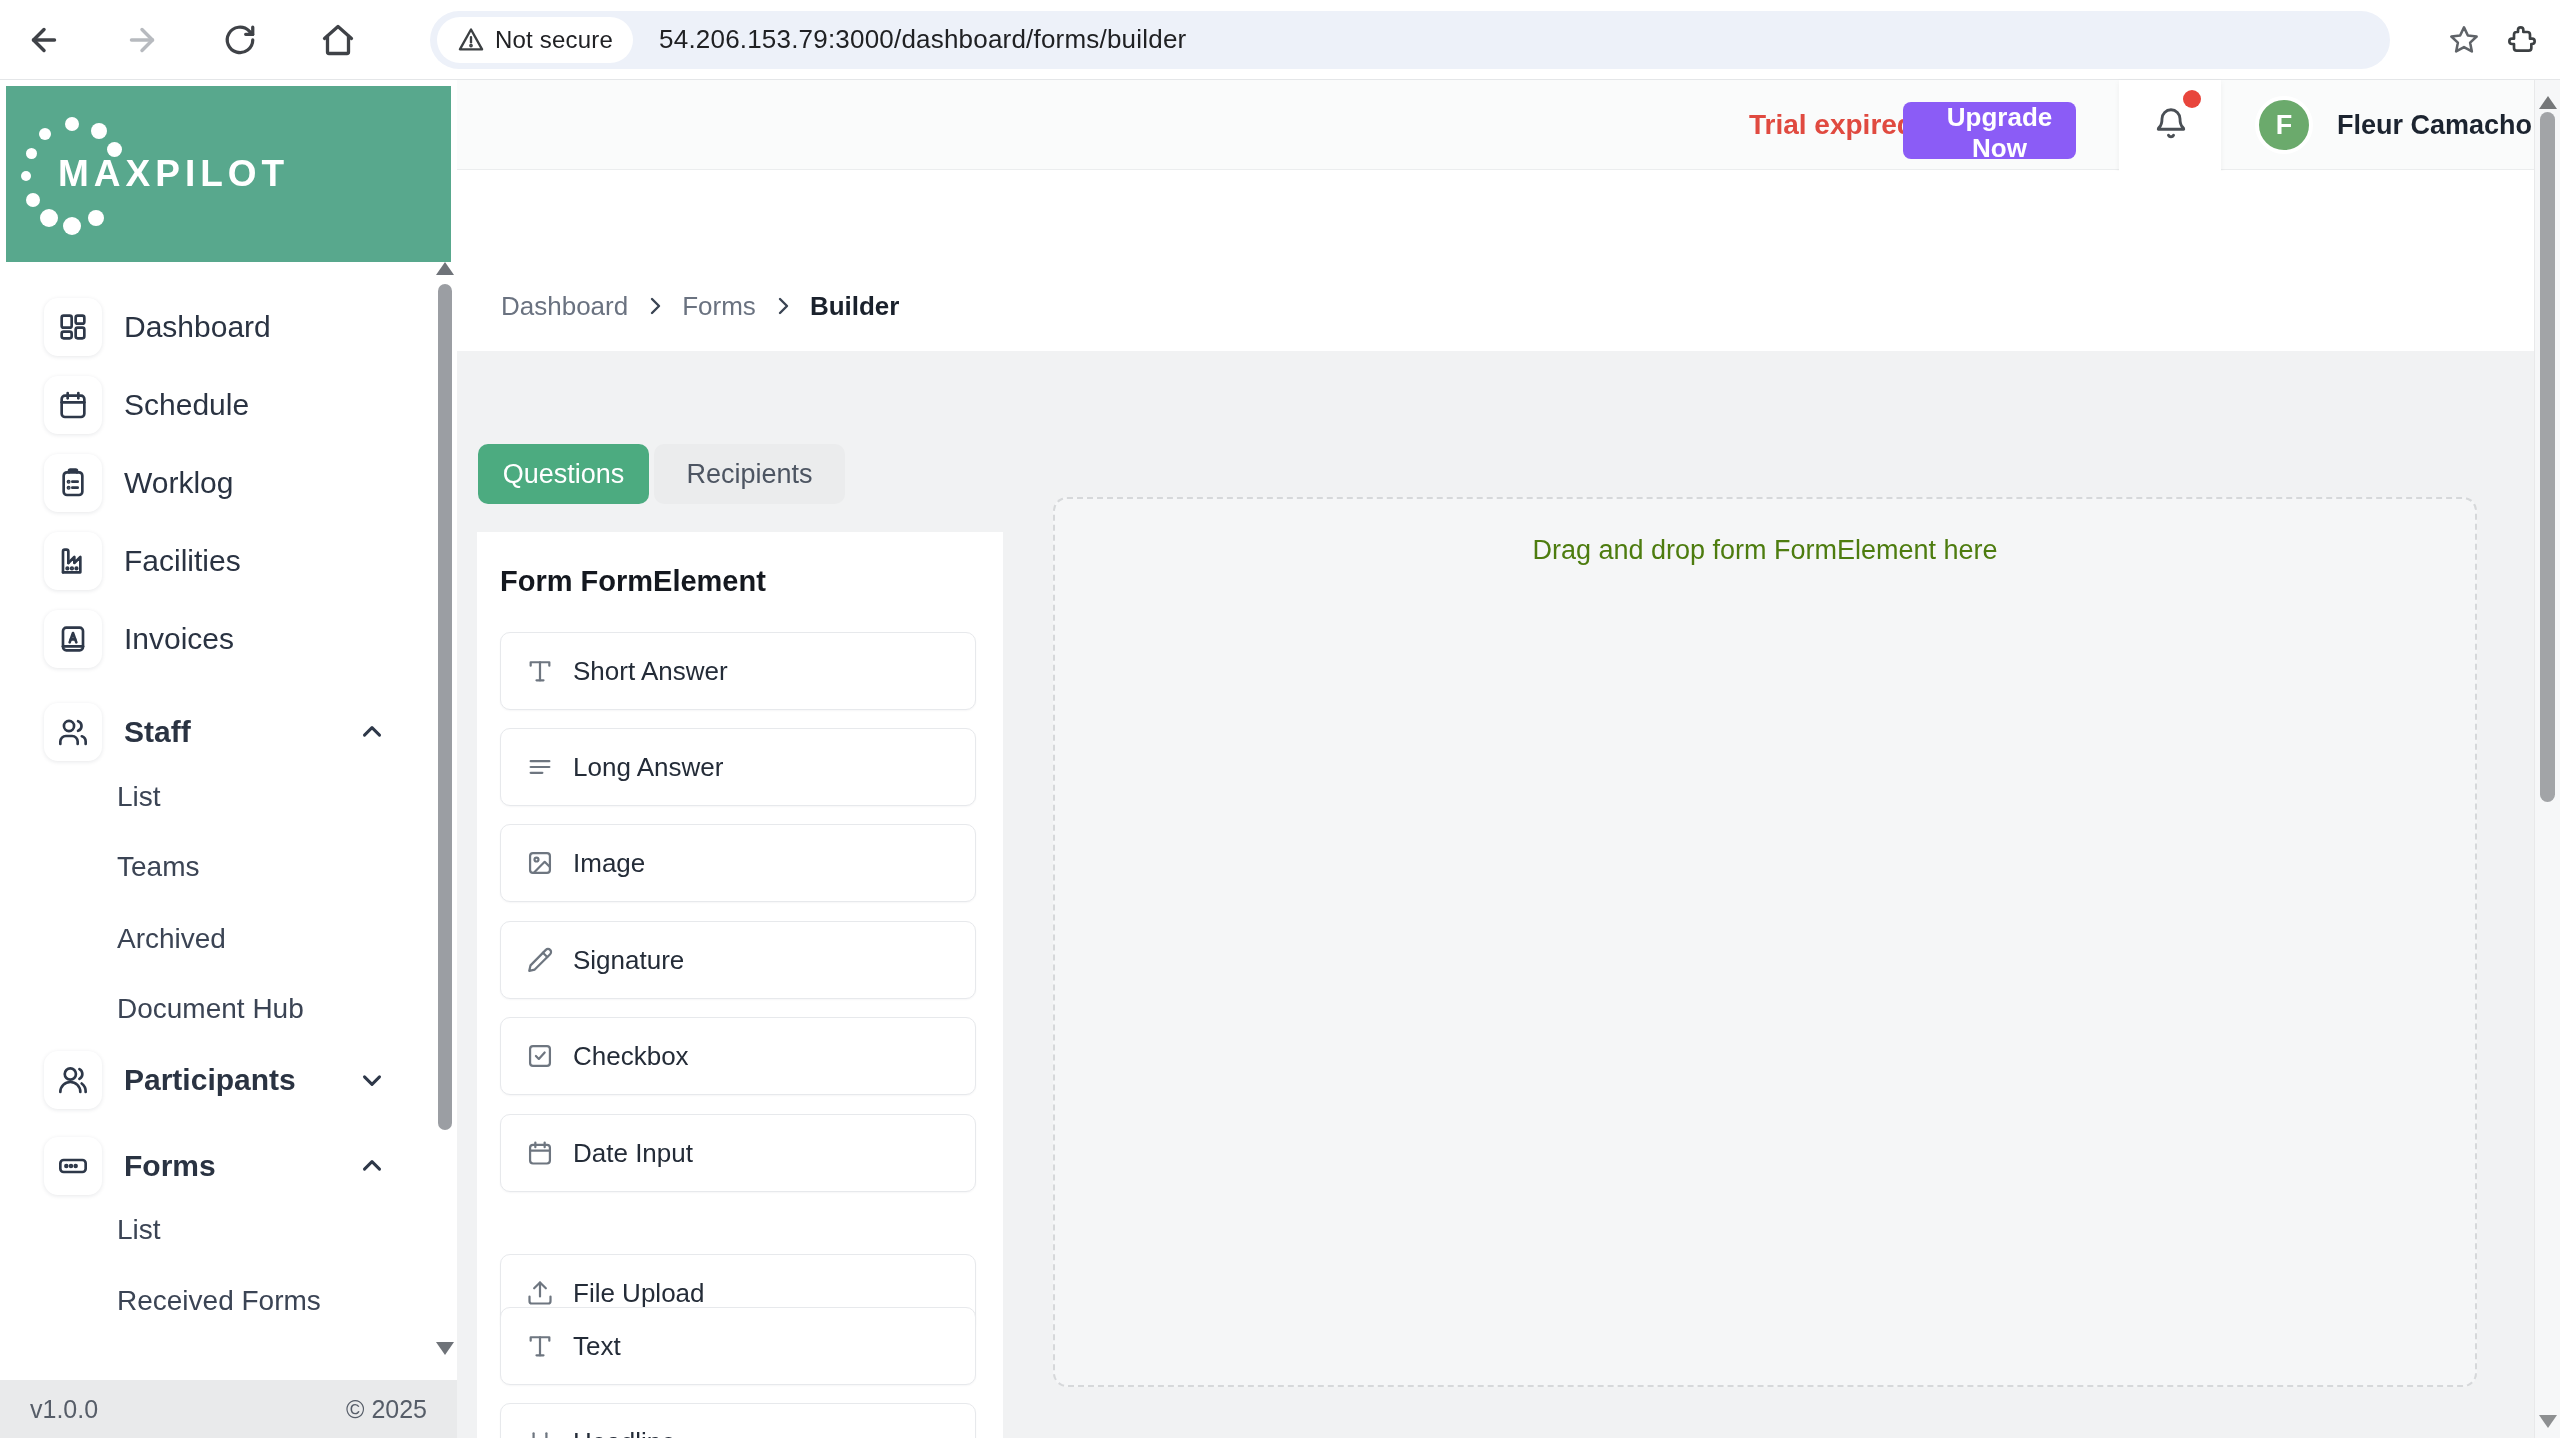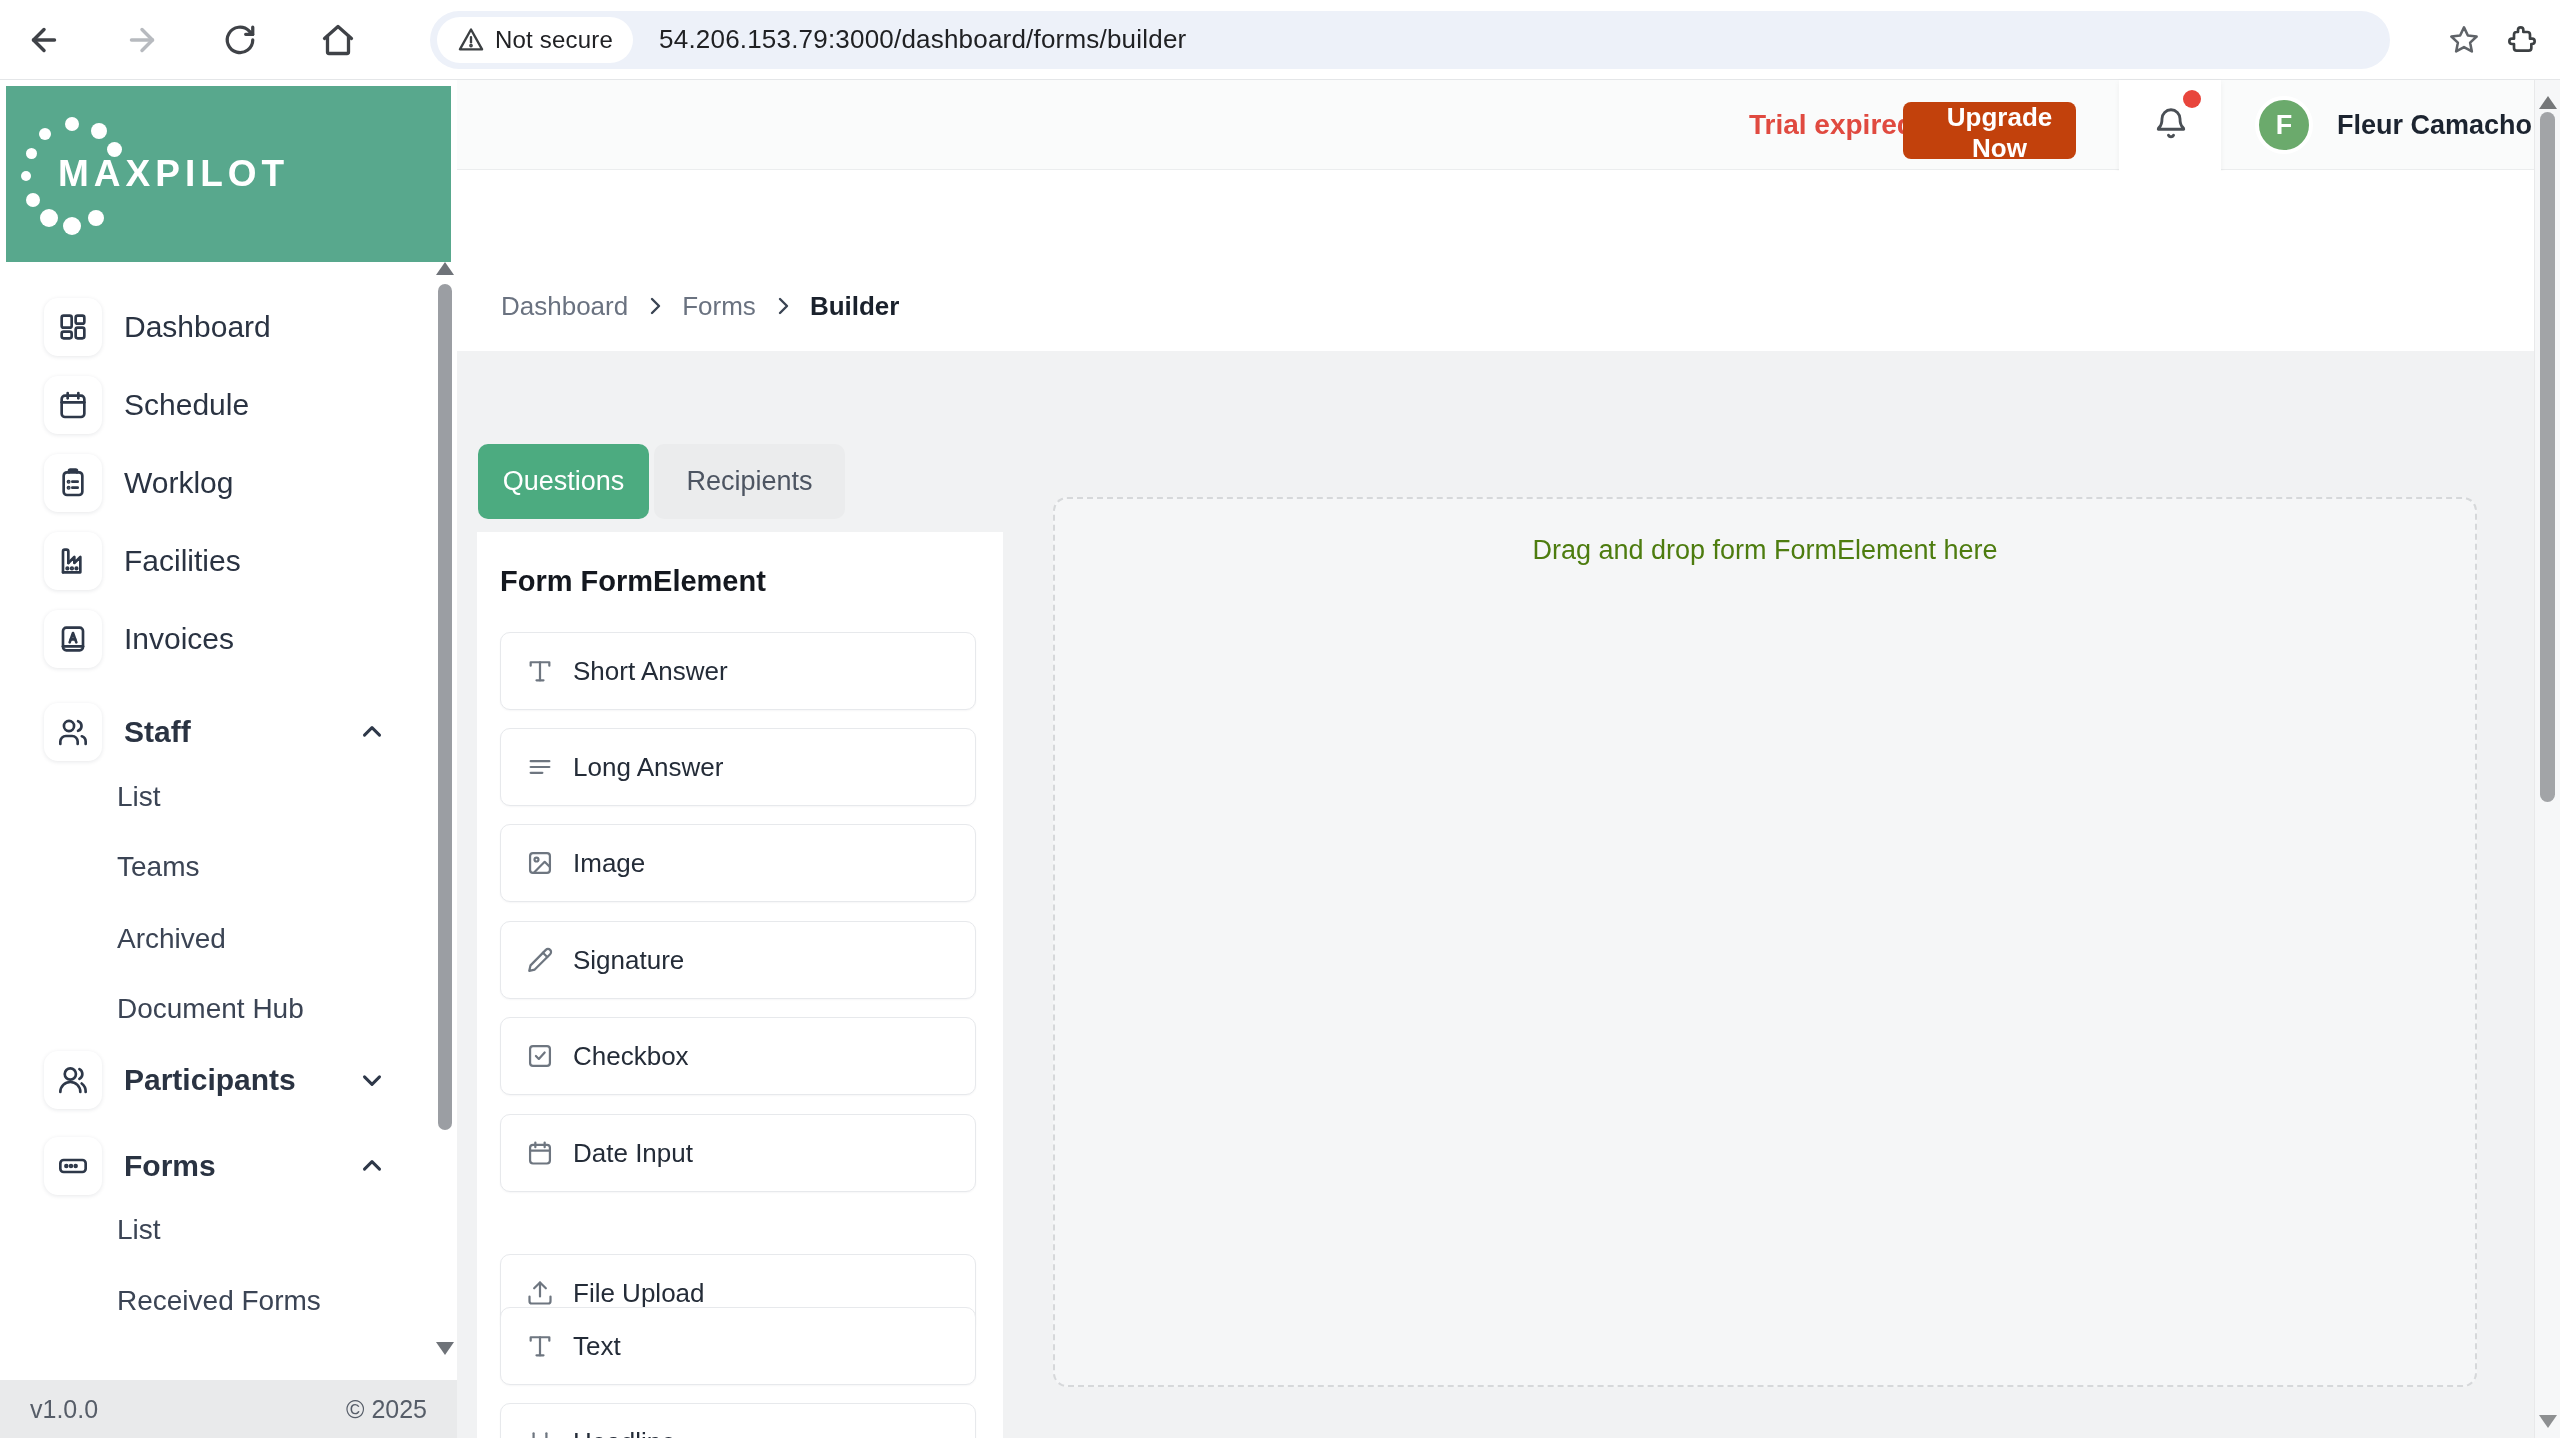--- a/index.html
+++ b/index.html
@@ -35,39 +35,39 @@
   .sb-scroll-up { top:182px; border-bottom:13px solid #6f7379; }
   .sb-scroll-down { top:1262px; border-top:13px solid #6f7379; }
   .sb-thumb { position:absolute; left:438px; top:204px; width:14px; height:846px; background:#9b9ea3; border-radius:7px; }
   .sidebar-footer { position:absolute; left:0; right:0; bottom:0; height:58px; background:#e9eaeb; display:flex; align-items:center; justify-content:space-between; padding:0 30px; }
   .sidebar-footer span { font-size:25px; color:#565d68; }
 
   
   .main { position:absolute; left:457px; top:80px; right:26px; bottom:0; background:#fff; }
   .app-header { position:absolute; left:0; top:0; right:0; height:90px; background:#fafbfb; border-bottom:1px solid #ebedee; }
   .trial { position:absolute; left:1292px; top:0; height:90px; line-height:90px; color:#e04a40; font-weight:700; font-size:28px; }
-  .upgrade-btn { position:absolute; left:1446px; top:22px; width:173px; height:57px; background:#c2410c; color:#fff; font-size:26px; font-weight:700; border:none; border-radius:8px; cursor:pointer; font-family:inherit;padding-left:20px; }
+  .upgrade-btn { position:absolute; left:1446px; top:22px; width:173px; height:57px; background:#8b5cf6; color:#fff; font-size:26px; font-weight:700; border:none; border-radius:8px; cursor:pointer; font-family:inherit;padding-left:20px; }
   .bell-card { position:absolute; left:1662px; top:0; width:102px; height:118px; background:#fff; box-shadow:0 2px 6px rgba(0,0,0,.05); }
   .bell-wrap { position:absolute; left:34px; top:26px; }
   .bell-dot { position:absolute; left:64px; top:10px; width:18px; height:18px; border-radius:50%; background:#e8453c; }
   .user-avatar { position:absolute; left:1798px; top:16px; width:58px; height:58px; border-radius:50%; background:#6baa6c; border:4px solid #fff; color:#fff; font-size:27px; font-weight:700; display:flex; align-items:center; justify-content:center; }
   .user-name { position:absolute; left:1880px; top:0; height:90px; line-height:90px; font-size:27px; font-weight:600; color:#1c2430; }
 
   .white-band { position:absolute; left:0; top:91px; right:0; height:180px; background:#fff; }
   .breadcrumb { position:absolute; left:44px; top:105px; height:60px; display:flex; align-items:center; gap:15px; }
   .crumb { font-size:26px; color:#6a7280; cursor:pointer; }
   .crumb.current { color:#1a212c; font-weight:600; }
   .back-btn { position:absolute; left:62px; top:199px; width:40px; height:40px; display:flex; align-items:center; justify-content:center; cursor:pointer; }
   .doc-title { position:absolute; left:170px; top:199px; height:40px; line-height:40px; font-size:28px; font-weight:700; color:#14181f; }
   .tmpl-check { position:absolute; left:1605px; top:202px; width:34px; height:34px; border:3px solid #2d2d2d; border-radius:8px; background:#fff; cursor:pointer; }
   .tmpl-label { position:absolute; left:1656px; top:199px; height:40px; line-height:40px; font-size:27px; color:#3d4654; }
   .preview-btn { position:absolute; left:1870px; top:187px; width:150px; height:64px; background:#fff; border:2px solid #5cb98b; border-radius:10px; color:#44a476; font-size:27px; font-weight:600; cursor:pointer; font-family:inherit; }
 
   .content { position:absolute; left:0; top:271px; right:0; bottom:0; background:#f1f2f3; }
-  .tab { position:absolute; top:93px; height:75px; border-radius:10px; font-size:27px; font-weight:500; display:flex; align-items:center; justify-content:center; cursor:pointer; }
+  .tab { position:absolute; top:93px; height:60px; border-radius:10px; font-size:27px; font-weight:500; display:flex; align-items:center; justify-content:center; cursor:pointer; }
   .tab.active { left:21px; width:171px; background:#4cab80; color:#fff; }
   .tab.inactive { left:197px; width:191px; background:#ebeced; color:#4d5562; }
 
   .panel { position:absolute; left:20px; top:181px; width:526px; bottom:0; background:#fff; }
   .panel-title { position:absolute; left:23px; top:33px; font-size:29px; font-weight:700; color:#14181f; }
   .el-card { position:absolute; left:23px; width:476px; height:78px; background:#fff; border:1px solid #e7e9ec; border-radius:10px; box-shadow:0 1px 2px rgba(16,24,40,.04); display:flex; align-items:center; cursor:grab; }
   .el-card svg { margin-left:25px; flex:0 0 auto; }
   .el-card span { margin-left:19px; font-size:26px; color:#242c38; }
 
   .dropzone { position:absolute; left:596px; top:146px; width:1424px; height:890px; border:2px dashed #d6d8da; border-radius:14px; background:#f5f6f7; }

